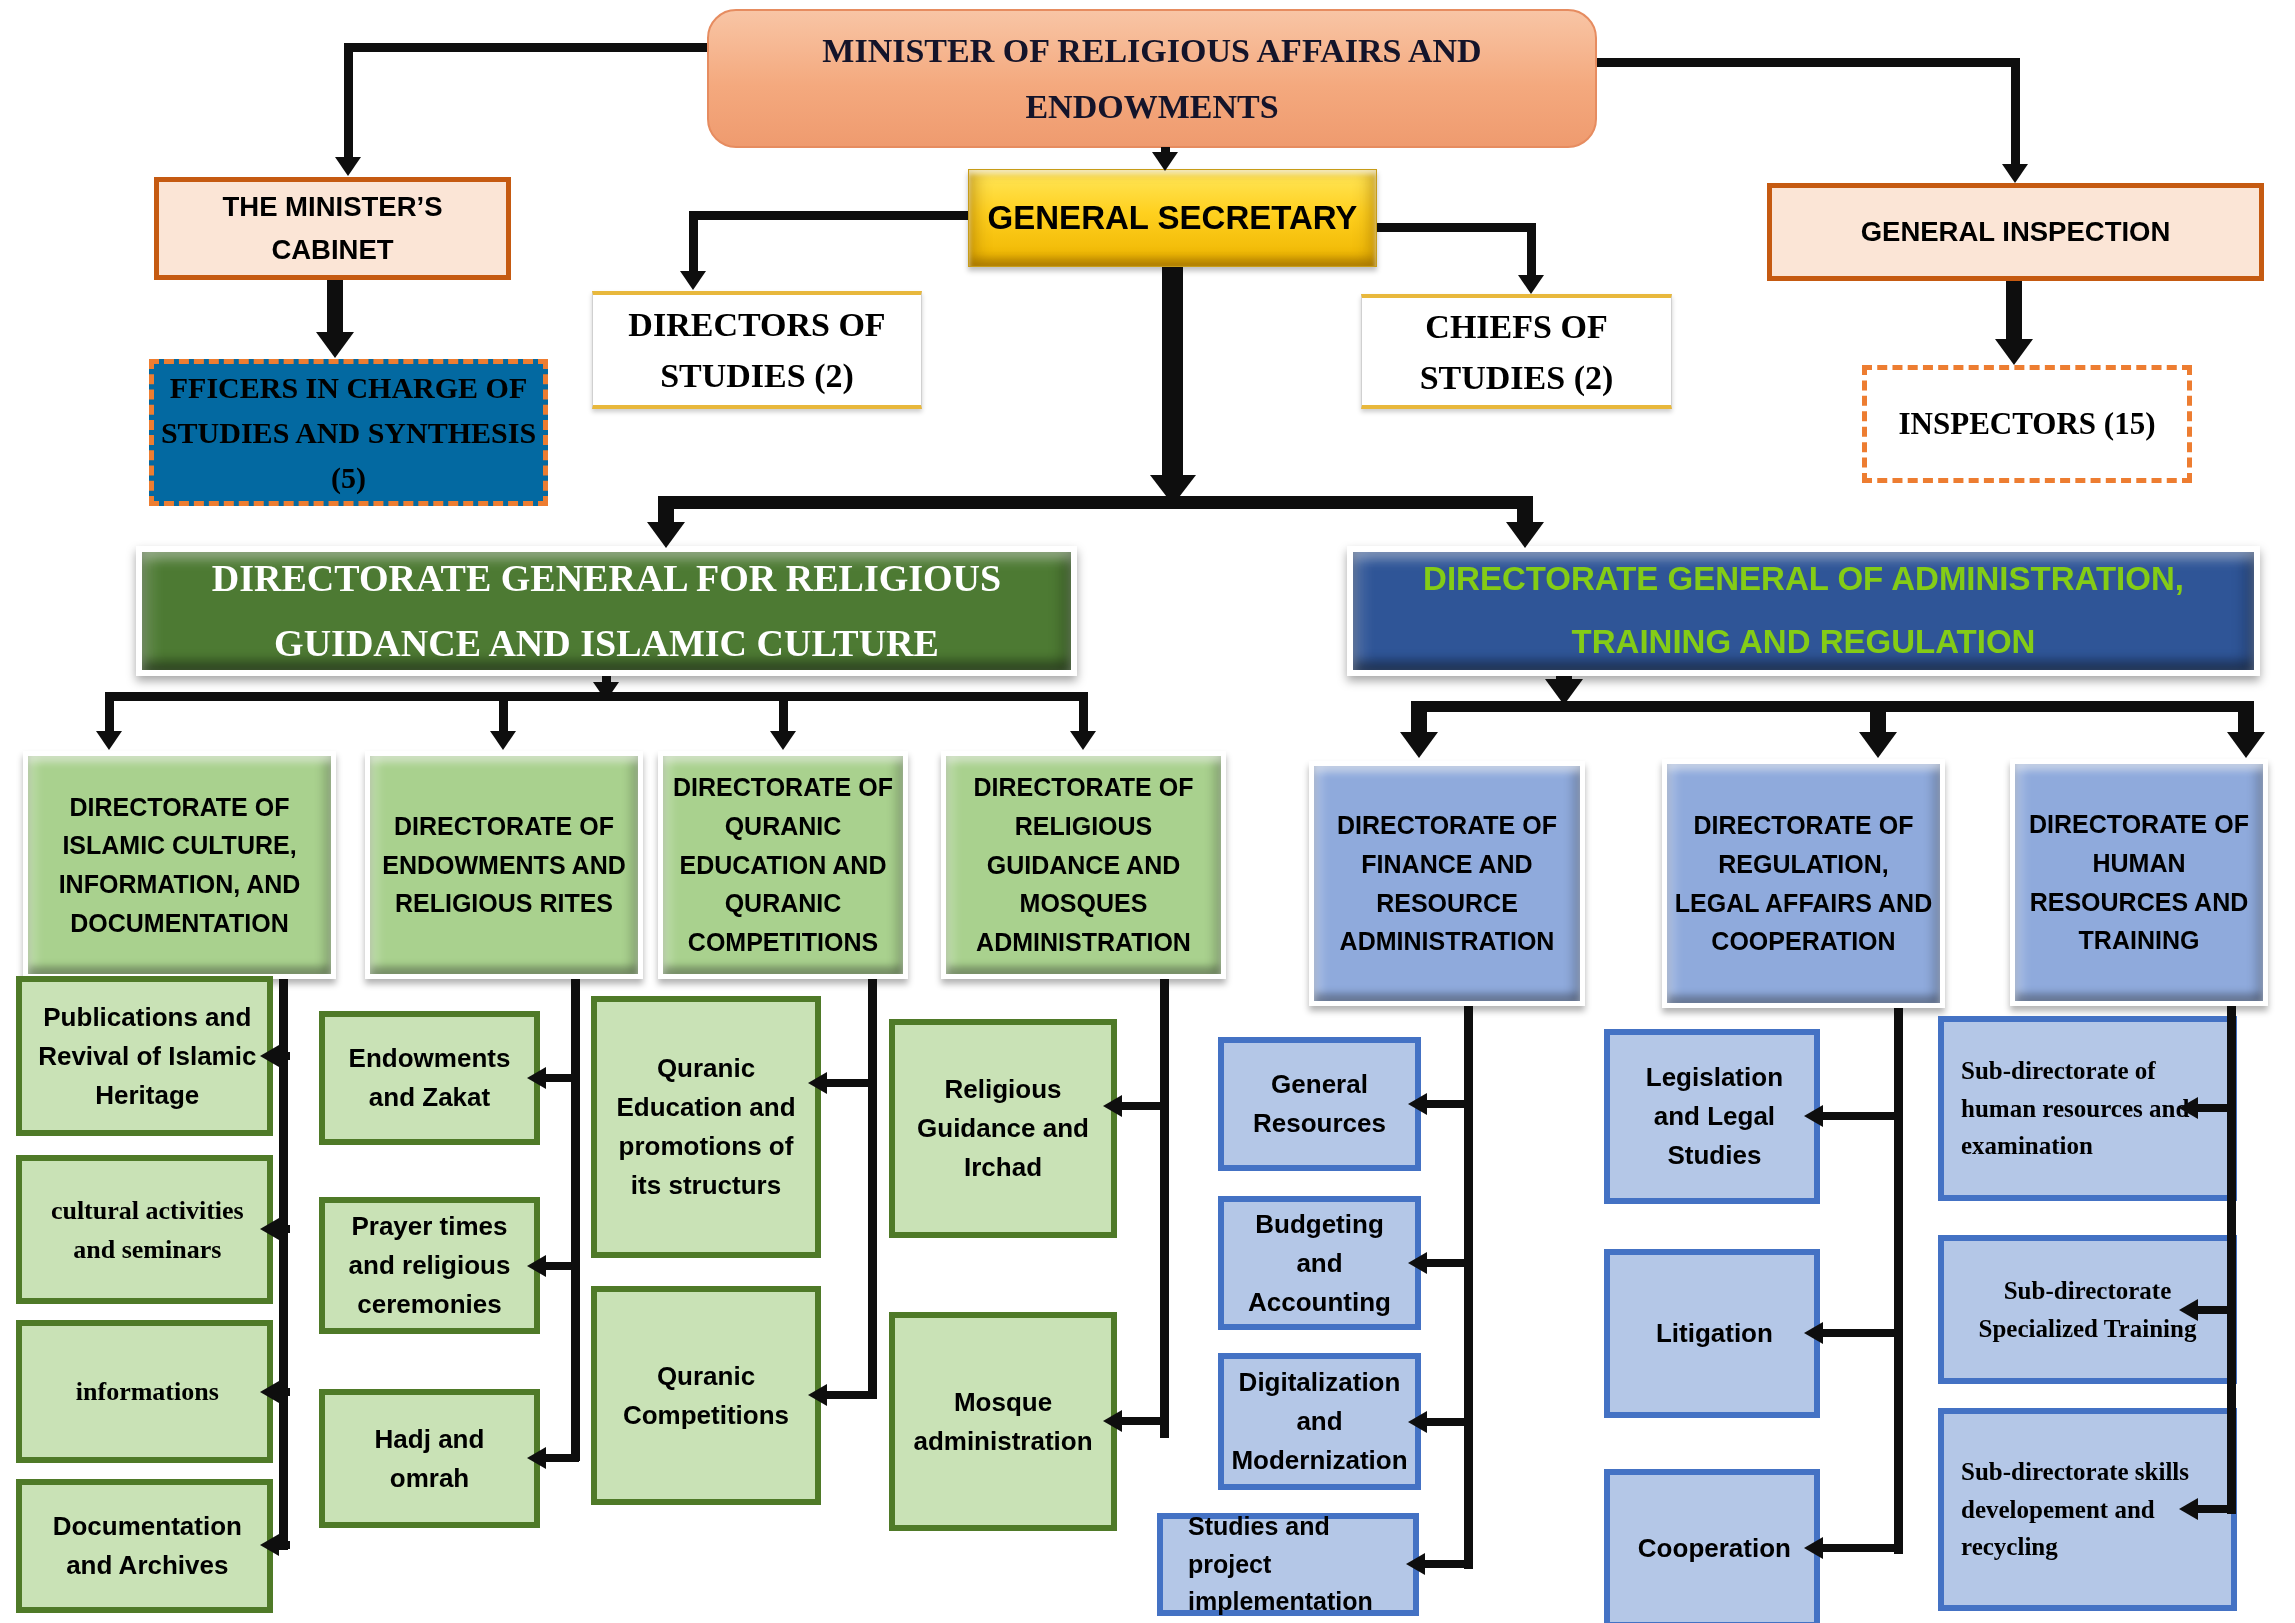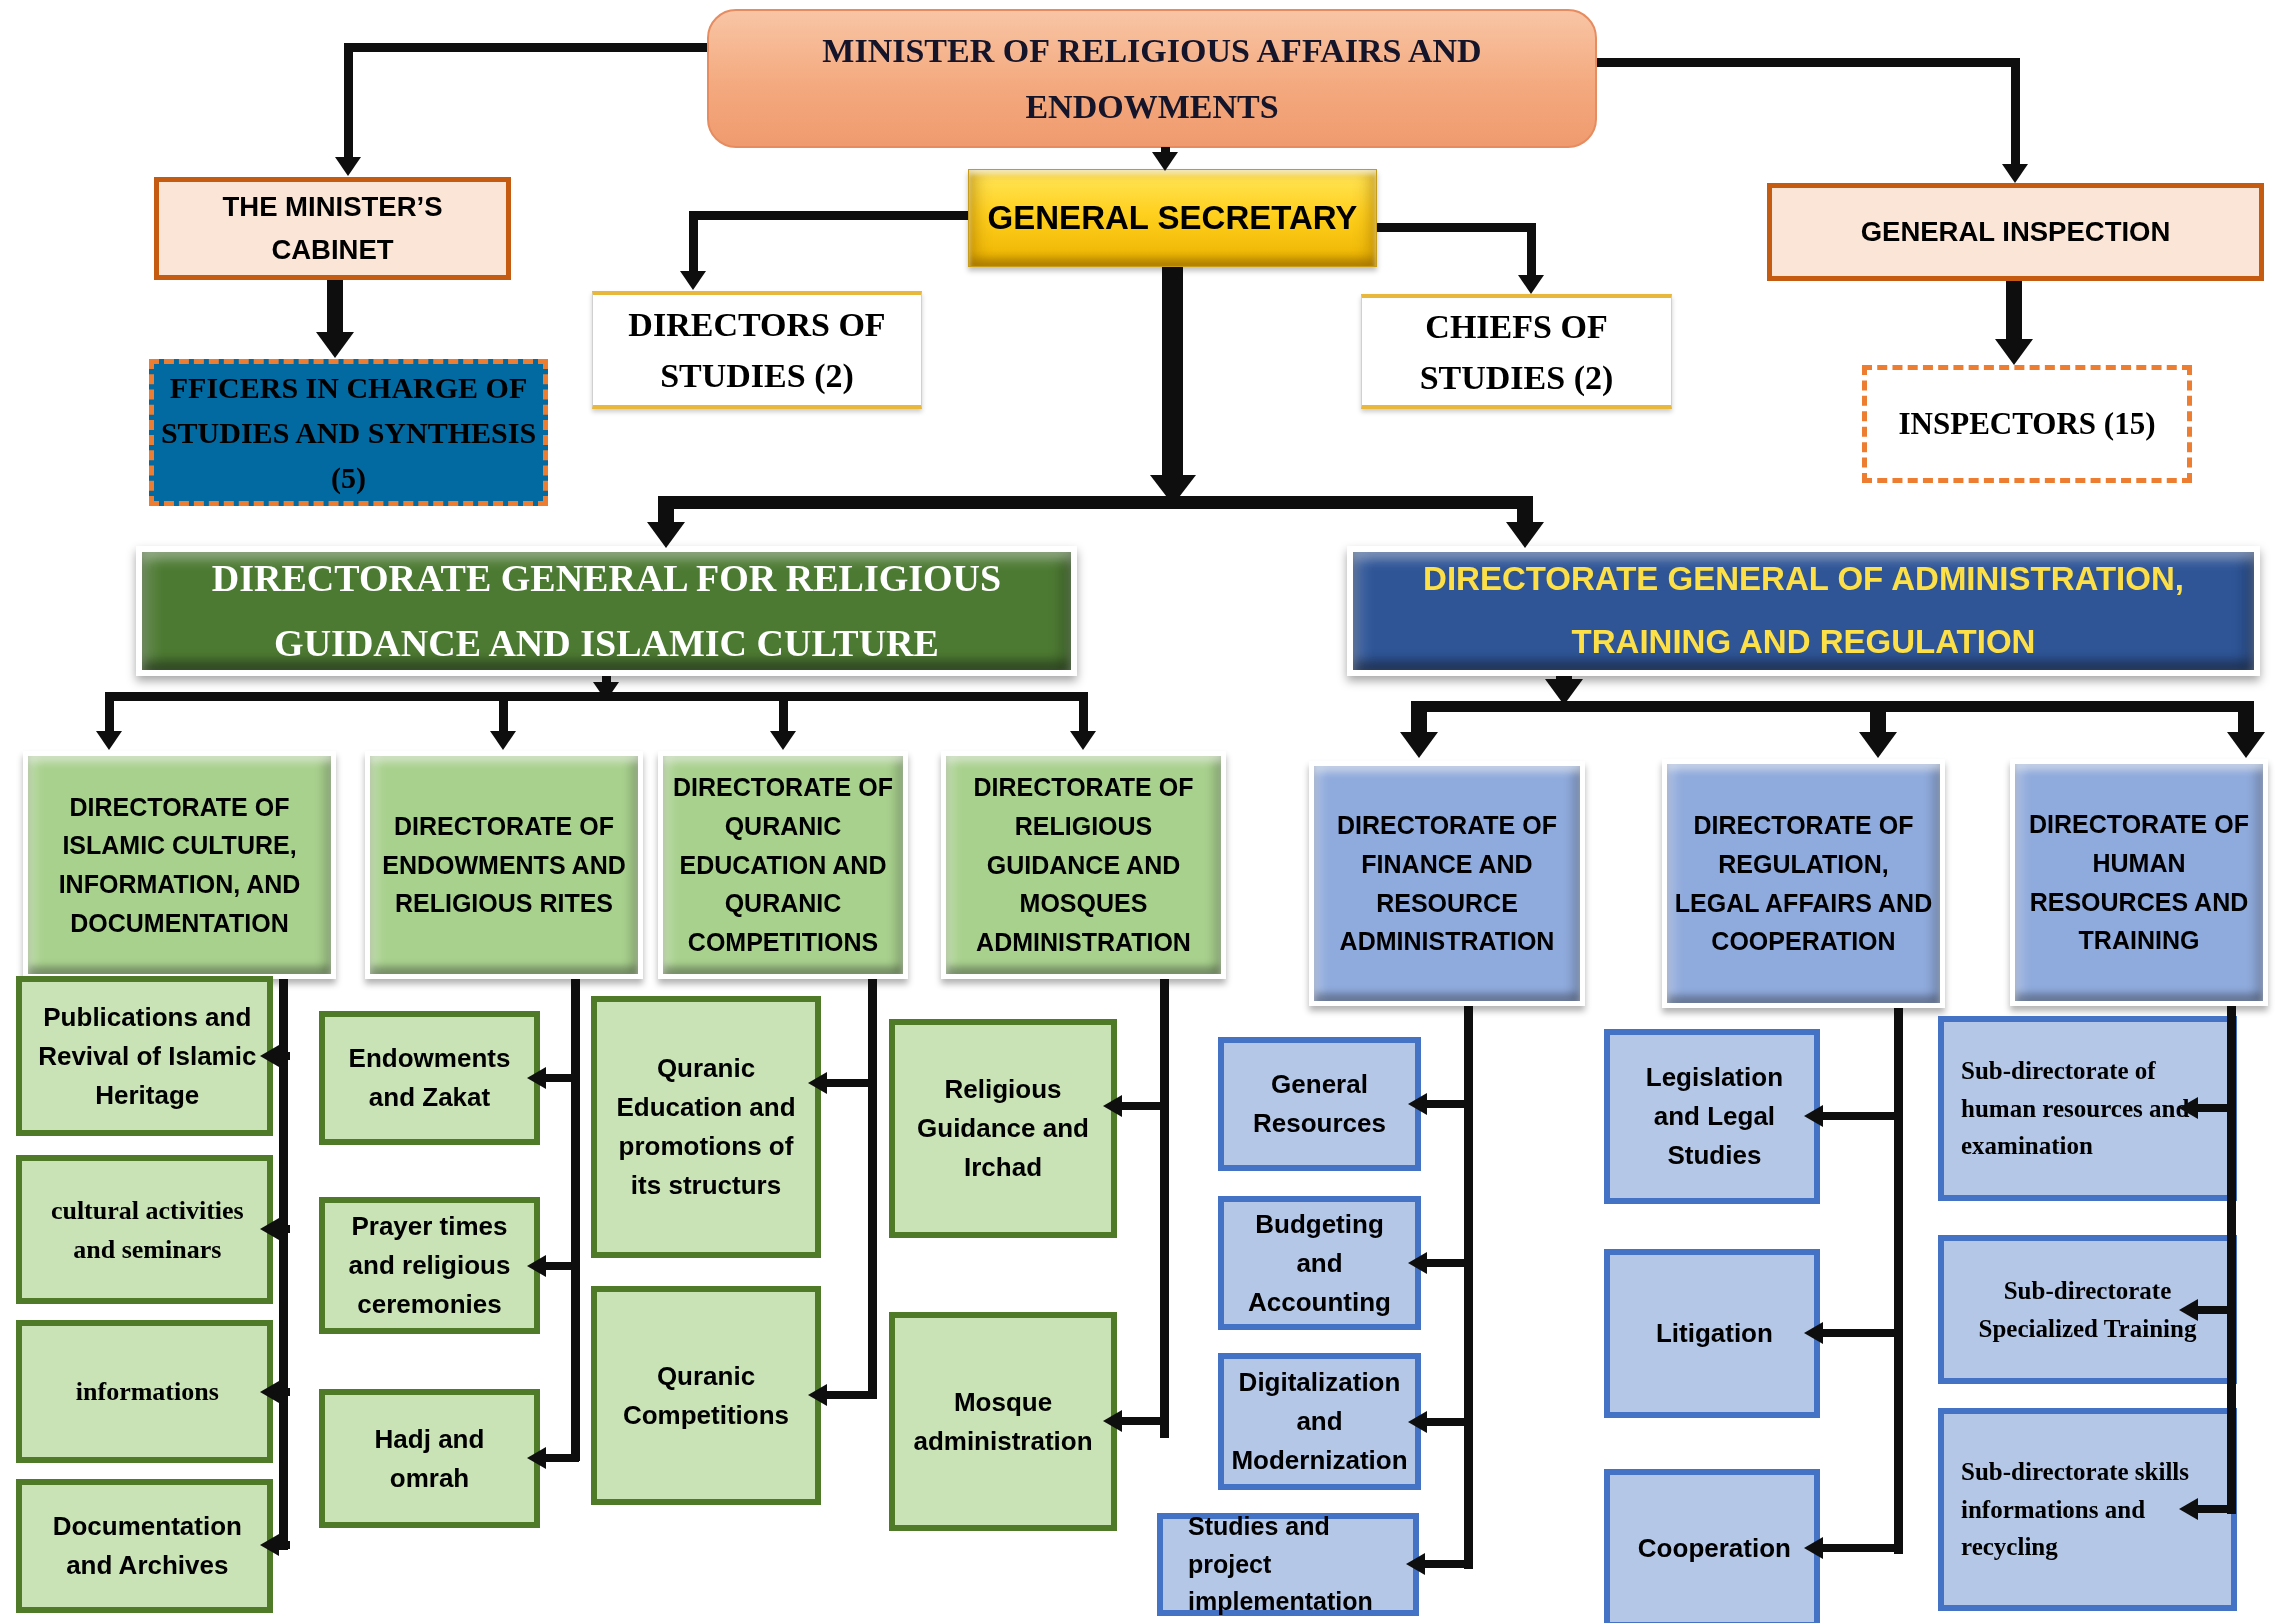--- a/index.html
+++ b/index.html
@@ -33,21 +33,21 @@
   #inspectors{left:1862px;top:365px;width:330px;height:118px;background:#fff;
     border:5.2px dashed #ed7d31;font:700 31px "Liberation Serif",serif;}
 
   
   .dg{border:6.5px solid #ffffff;
       box-shadow:0 5.2px 9.2px rgba(0,0,0,.35),
                  inset 0 7.9px 10.5px rgba(255,255,255,.35), inset 0 -9.2px 10.5px rgba(0,0,0,.4),
                  inset 10.5px 0 13px rgba(255,255,255,.15), inset -10.5px 0 13px rgba(0,0,0,.2);}
   #dg-religious{left:136px;top:546px;width:941px;height:130px;background:#4d7a33;color:#fff;
     font:600 38px "Liberation Serif",serif;line-height:1.7;}
-  #dg-admin{left:1347px;top:546px;width:913px;height:130px;background:#2f5597;color:#fde047;
+  #dg-admin{left:1347px;top:546px;width:913px;height:130px;background:#2f5597;color:#84cc16;
     font:700 33px "Liberation Sans",sans-serif;line-height:1.9;}
 
   
   .sub{border:5.9px solid #ffffff;font:700 25px "Liberation Sans",sans-serif;line-height:1.55;
        box-shadow:0 4.6px 6.5px rgba(0,0,0,.3),
                   inset 0 6.5px 7.9px rgba(255,255,255,.45), inset 0 -7.9px 7.9px rgba(0,0,0,.28),
                   inset 7.9px 0 9.2px rgba(255,255,255,.25), inset -7.9px 0 9.2px rgba(0,0,0,.18);
        padding:0 6.5px;}
   .sub.green{background:#a9d18e;}
   .sub.blue{background:#8faadc;}
@@ -143,21 +143,21 @@
   <div class="box leafb col5" id="leaf-e2">Budgeting and Accounting</div>
   <div class="box leafb col5" id="leaf-e3">Digitalization and Modernization</div>
   <div class="box leafb" id="leaf-e4">Studies and project implementation</div>
 
   <div class="box leafb col6" id="leaf-f1">Legislation and Legal Studies</div>
   <div class="box leafb col6" id="leaf-f2">Litigation</div>
   <div class="box leafb col6" id="leaf-f3">Cooperation</div>
 
   <div class="box leafb col7 serifleaf" id="leaf-g1">Sub-directorate of human resources and examination</div>
   <div class="box leafb col7 serifleaf" id="leaf-g2">Sub-directorate Specialized Training</div>
-  <div class="box leafb col7 serifleaf" id="leaf-g3">Sub-directorate skills informations and recycling</div>
+  <div class="box leafb col7 serifleaf" id="leaf-g3">Sub-directorate skills developement and recycling</div>
 
   <div class="adown thin" style="left:1161px;top:147px;height:4.6px;"></div>
 
   <div class="hline" style="left:344px;top:43px;width:363px;height:8.5px;"></div>
   <div class="adown thin" style="left:344px;top:43px;height:114px;"></div>
 
   <div class="hline" style="left:1597px;top:58px;width:423px;height:8.5px;"></div>
   <div class="adown thin" style="left:2011px;top:58px;height:106px;"></div>
 
   <div class="adown thick" style="left:327px;top:280px;height:52px;"></div>

